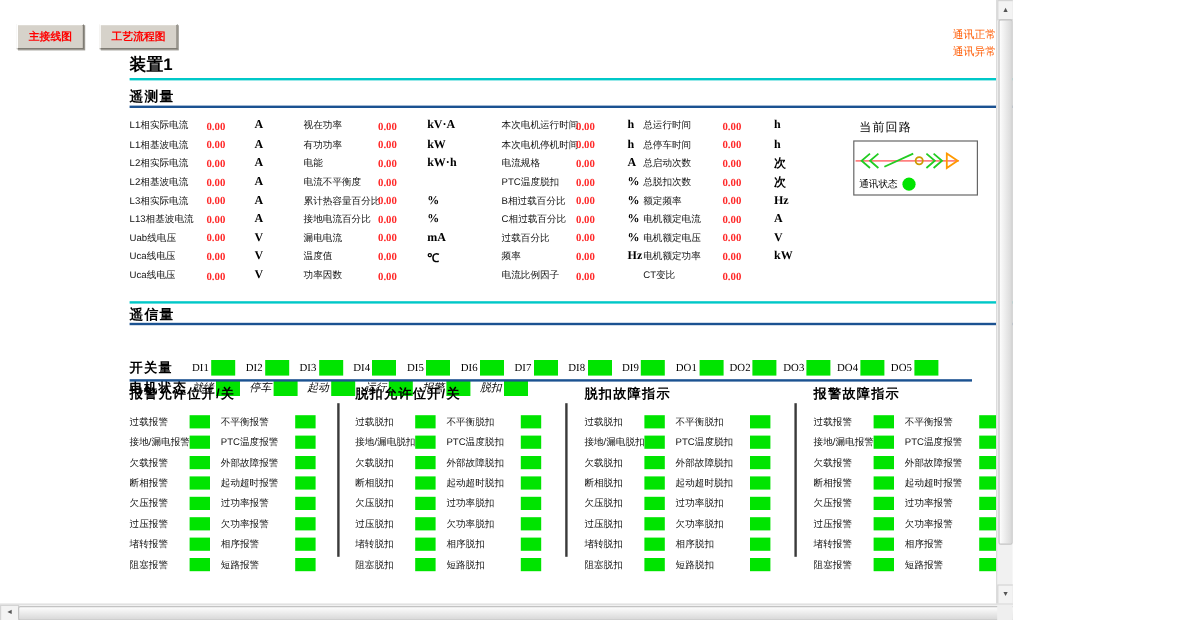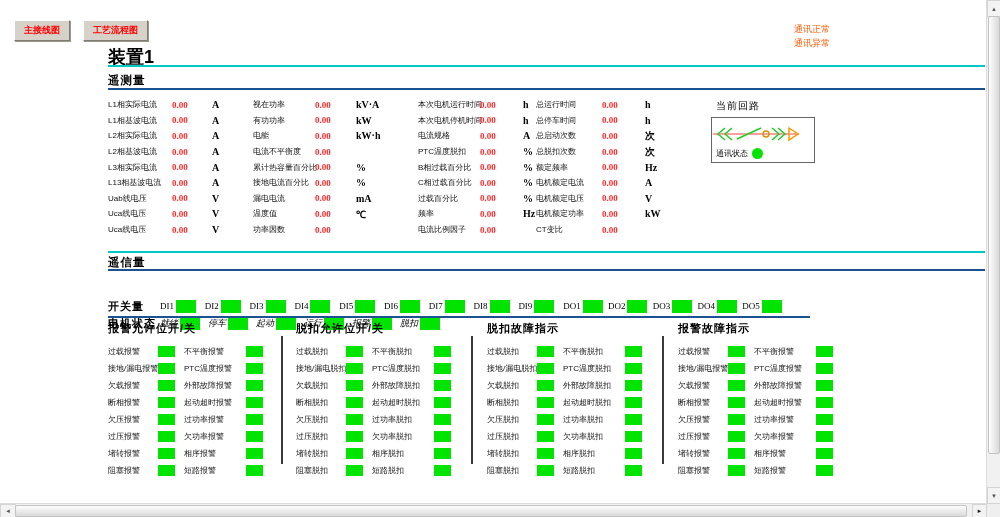--- a/index.html
+++ b/index.html
@@ -1,30 +1,30 @@
 <!DOCTYPE html>
 <html style="--indicator-green: #00e400; --value-red: #ff2a2a; --accent-cyan: #00c8c8; --accent-navy: #1b5291; --comm-text: #ff5a00; --button-text: #ff0000; --comm-ok-dot: #ff0000; --comm-err-dot: #00dd00; --loop-line-red: #ff8080; --loop-symbol-green: #22cc22; --loop-arrow-orange: #ff9900;"><head>
 <meta charset="utf-8">
 <style>
   html,body{margin:0;padding:0;background:#fff;}
-  .screen{position:relative;width:1000px;height:517px;background:#ffffff;overflow:hidden;
+  .screen{position:relative;width:844px;height:517px;background:#ffffff;overflow:hidden;
           font-family:"Liberation Sans",sans-serif;color:#000;}
 
   
   .btn-bar{position:absolute;left:14px;top:20px;display:flex;gap:13px;}
   .btn{background:#d6d2ca;border:1px solid;border-color:#ffffff #7f7c74 #7f7c74 #ffffff;
        box-shadow:1px 1px 0 #9a978f;color:var(--button-text,#f00);font-weight:bold;font-size:9px;
        padding:3px 9px;font-family:"Liberation Sans",sans-serif;cursor:pointer;white-space:nowrap;}
 
   
   .legend{position:absolute;left:794px;top:23px;font-size:9px;color:var(--comm-text,#ff5a00);}
   .legend-row{display:flex;align-items:center;gap:10px;height:14px;flex-direction:column;}
   .dot{width:12px;height:12px;border-radius:50%;display:inline-block;}
 
-  .page-title{position:absolute;left:108px;top:45px;font-size:18px;font-weight:600;}
+  .page-title{position:absolute;left:108px;top:45px;font-size:14px;font-weight:600;}
   .hline{position:absolute;height:2px;}
   .cyan{background:var(--accent-cyan,#00c8c8);}
   .navy{background:var(--accent-navy,#1b5291);}
 
   .sec-header{position:absolute;font-size:11.5px;font-weight:600;letter-spacing:1px;}
 
   
   .tel-group{position:absolute;top:97px;display:grid;grid-auto-rows:15.6px;align-items:center;}
   .g0{left:108px;grid-template-columns:64px 40px 40px;}
   .g1{left:253px;grid-template-columns:62px 41px 44px;}

